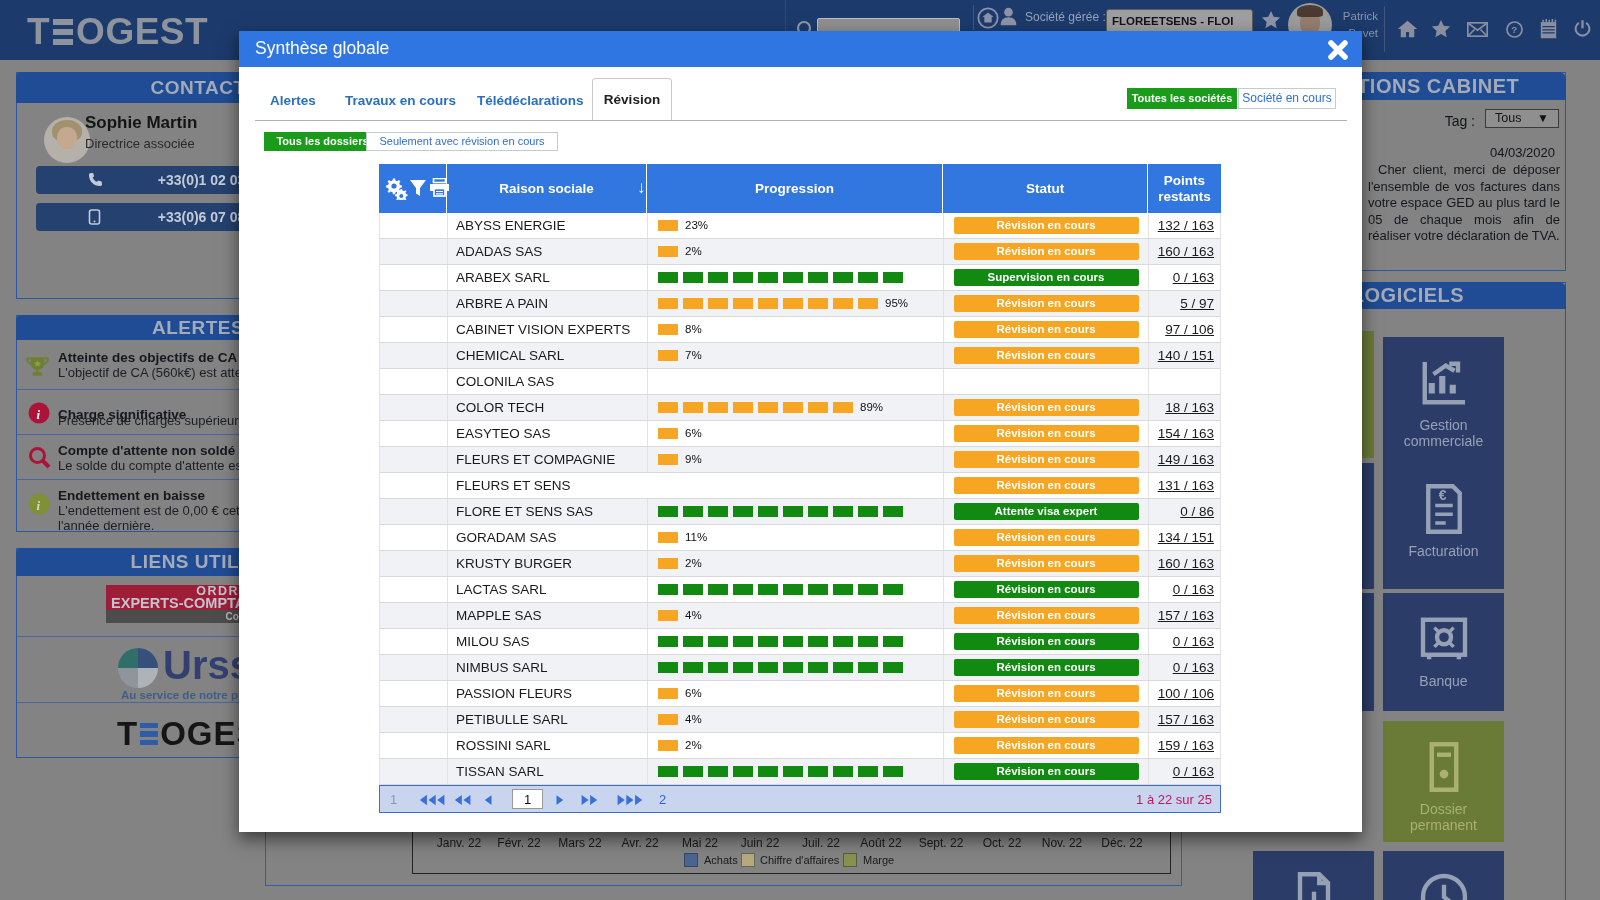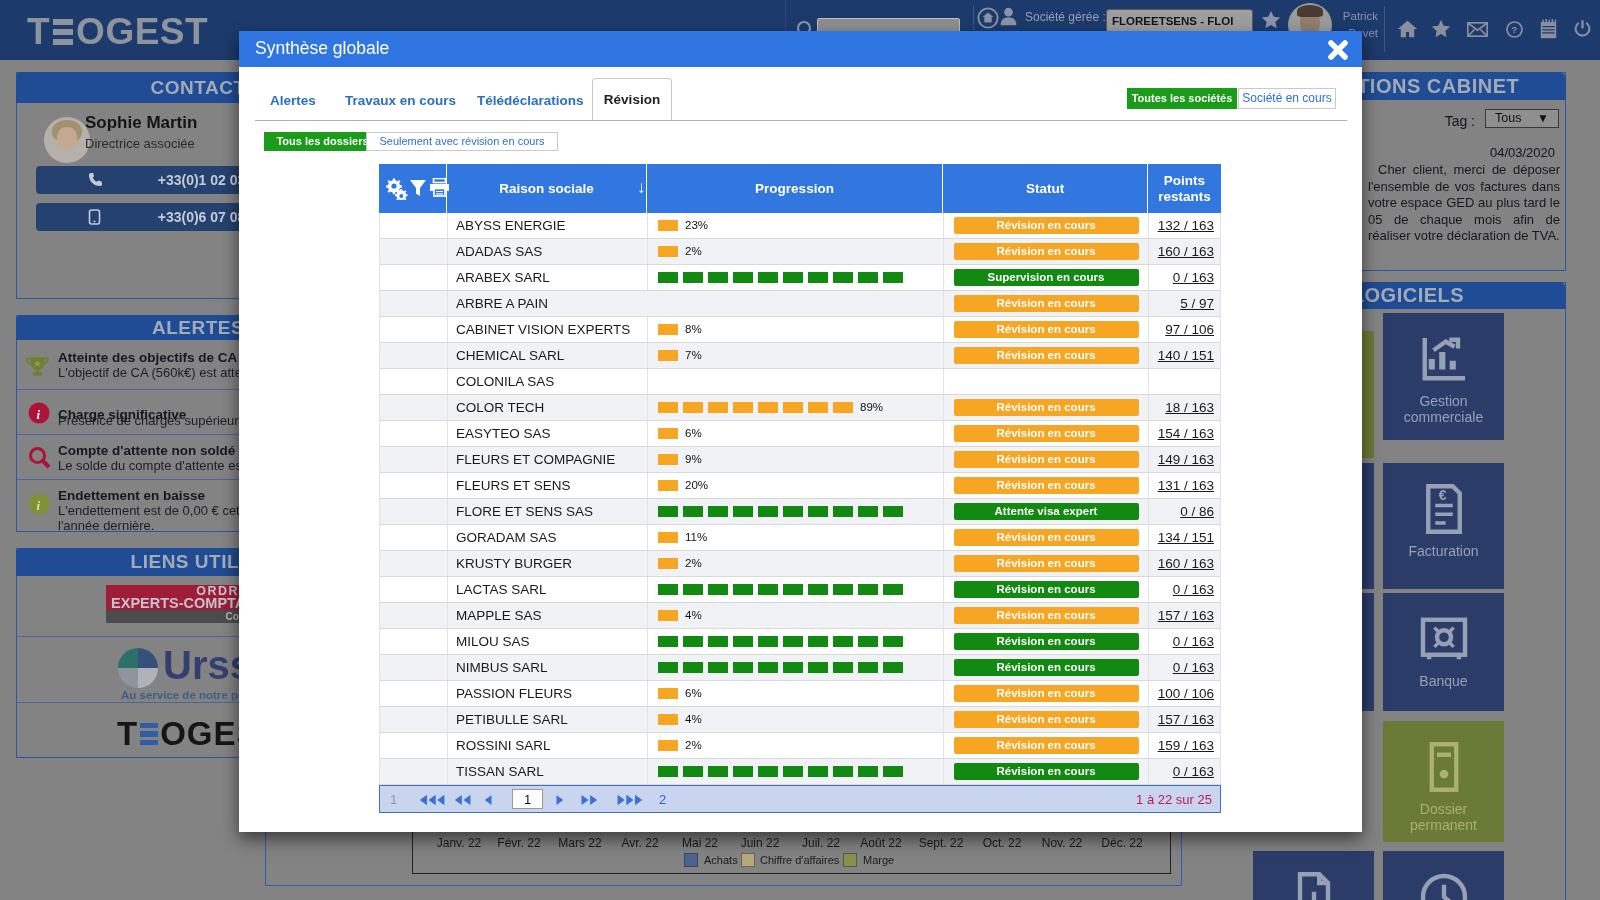--- a/index.html
+++ b/index.html
@@ -289,21 +289,21 @@
 <div class="panel" id="infos">
   <div class="pbar">INFORMATIONS CABINET</div>
   <div id="tag">Tag :</div>
   <div id="tagdd">Tous<span class="arr">▼</span></div>
   <div id="idate">04/03/2020</div>
   <div id="imsg">Cher client, merci de déposer l'ensemble de vos factures dans votre espace GED au plus tard le 05 de chaque mois afin de réaliser votre déclaration de TVA.</div>
 </div>
 <div class="panel" id="logiciels">
   <div class="pbar">MES LOGICIELS</div>
 </div>
-<div class="tile tblue" style="left:1383px;top:313px;width:121px;height:127px"><svg class="ticon" viewBox="0 0 64 64">
+<div class="tile tblue" style="left:1383px;top:337px;width:121px;height:127px"><svg class="ticon" viewBox="0 0 64 64">
       <path d="M10 8 v46 h46" stroke="#97a1b5" stroke-width="5" fill="none"></path>
       <path d="M18 44 v-12 M30 44 v-20 M42 44 v-10" stroke="#97a1b5" stroke-width="7" fill="none"></path>
       <path d="M20 22 L34 12 L44 18" stroke="#97a1b5" stroke-width="5" fill="none"></path>
       <path d="M38 10 h10 v10" stroke="#97a1b5" stroke-width="5" fill="none"></path>
     </svg><div class="tlabel">Gestion<br>commerciale</div></div>
 <div class="tile tblue" style="left:1383px;top:463px;width:121px;height:126px"><svg class="ticon" viewBox="0 0 64 64">
       <path d="M14 6 h28 l8 8 v44 h-36 z" stroke="#97a1b5" stroke-width="5" fill="none"></path>
       <path d="M22 28 h20 M22 38 h20 M22 48 h12" stroke="#97a1b5" stroke-width="4"></path>
       <text x="26" y="22" fill="#97a1b5" font-size="16" font-weight="bold" font-family="Liberation Sans">€</text>
     </svg><div class="tlabel">Facturation</div></div>
@@ -419,20 +419,34 @@
       </div>
     </div>
 <div class="c c3">
       <div class="badge" style="background:#128a12">Supervision en cours</div>
     </div>
 <div class="c c4">0 / 163</div>
 </div>
 <div class="trow alt" style="top:291px">
 <div class="c c0"></div>
 <div class="c c1">ARBRE A PAIN</div>
+<div class="c c2">
+      <div class="bar">
+        <i style="left:0px;background:#f6a623"></i>
+        <i style="left:25px;background:#f6a623"></i>
+        <i style="left:50px;background:#f6a623"></i>
+        <i style="left:75px;background:#f6a623"></i>
+        <i style="left:100px;background:#f6a623"></i>
+        <i style="left:125px;background:#f6a623"></i>
+        <i style="left:150px;background:#f6a623"></i>
+        <i style="left:175px;background:#f6a623"></i>
+        <i style="left:200px;background:#f6a623"></i>
+        <span class="pct" style="left:227px">95%</span>
+      </div>
+    </div>
 <div class="c c3">
       <div class="badge" style="background:#f6a623">Révision en cours</div>
     </div>
 <div class="c c4">5 / 97</div>
 </div>
 <div class="trow" style="top:317px">
 <div class="c c0"></div>
 <div class="c c1">CABINET VISION EXPERTS</div>
 <div class="c c2">
       <div class="bar">
@@ -511,26 +525,20 @@
       </div>
     </div>
 <div class="c c3">
       <div class="badge" style="background:#f6a623">Révision en cours</div>
     </div>
 <div class="c c4">149 / 163</div>
 </div>
 <div class="trow" style="top:473px">
 <div class="c c0"></div>
 <div class="c c1">FLEURS ET SENS</div>
-<div class="c c2">
-      <div class="bar">
-        <i style="left:0px;background:#f6a623"></i>
-        <span class="pct" style="left:27px">20%</span>
-      </div>
-    </div>
 <div class="c c3">
       <div class="badge" style="background:#f6a623">Révision en cours</div>
     </div>
 <div class="c c4">131 / 163</div>
 </div>
 <div class="trow alt" style="top:499px">
 <div class="c c0"></div>
 <div class="c c1">FLORE ET SENS SAS</div>
 <div class="c c2">
       <div class="bar">

